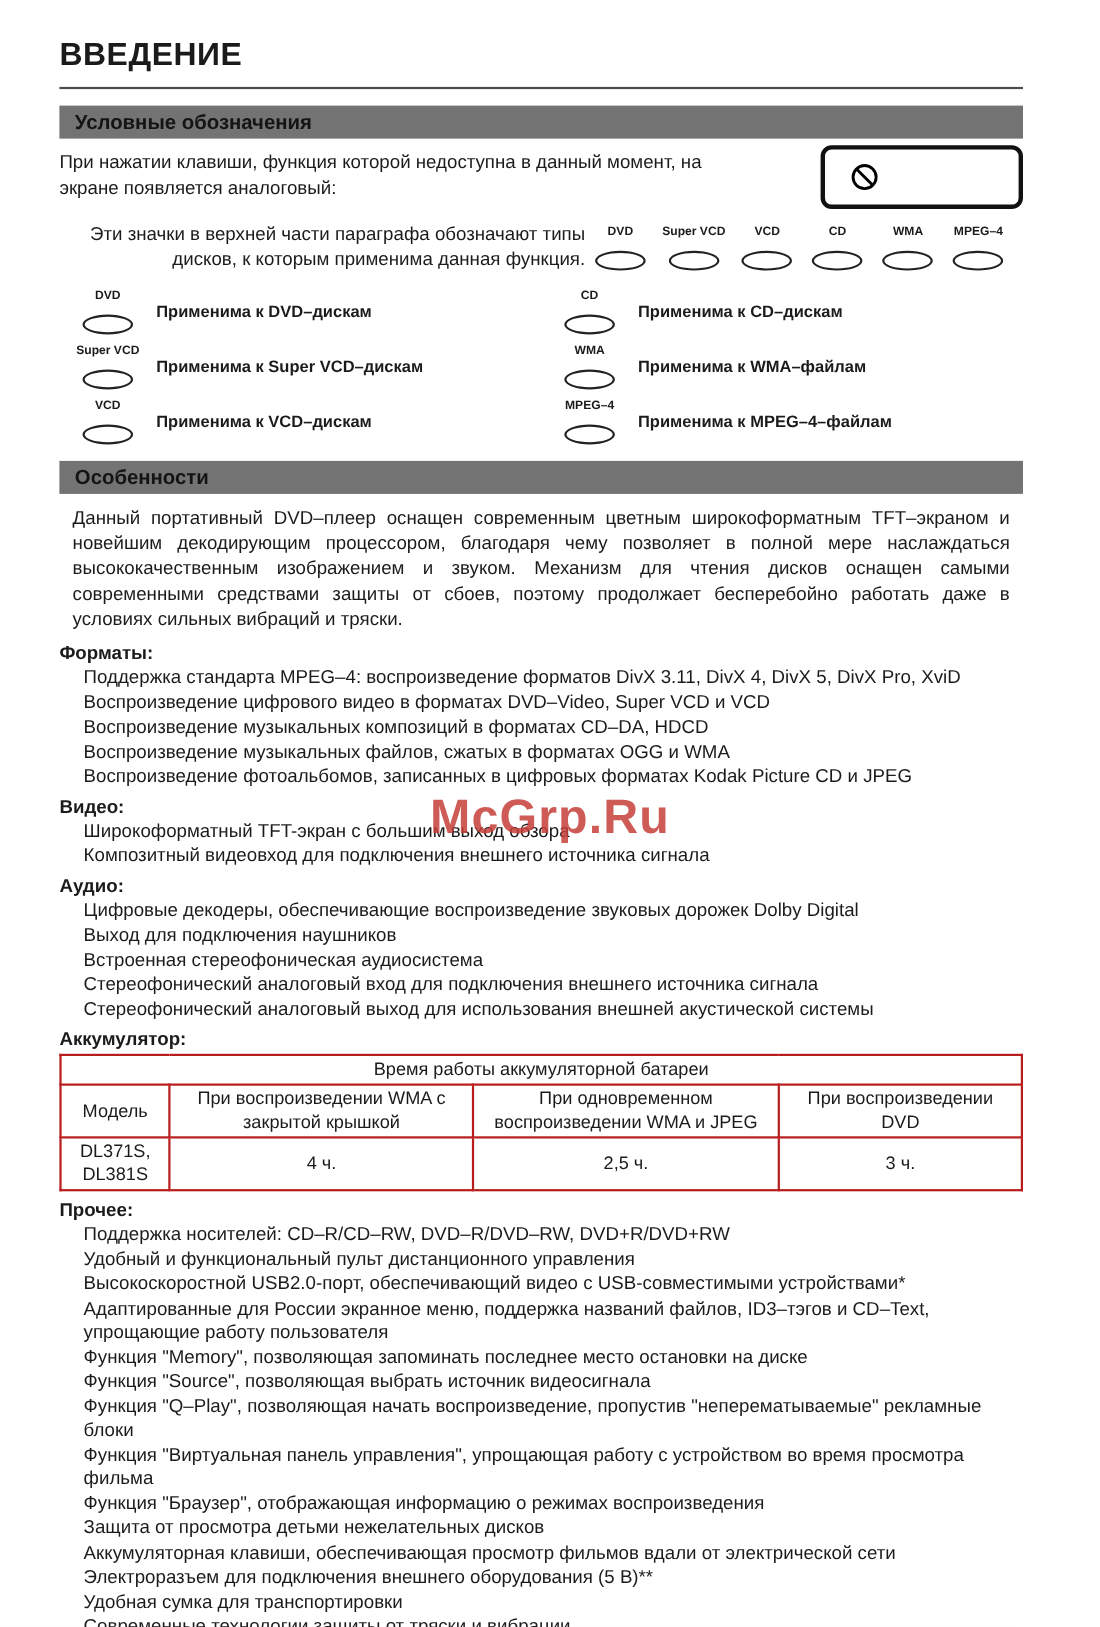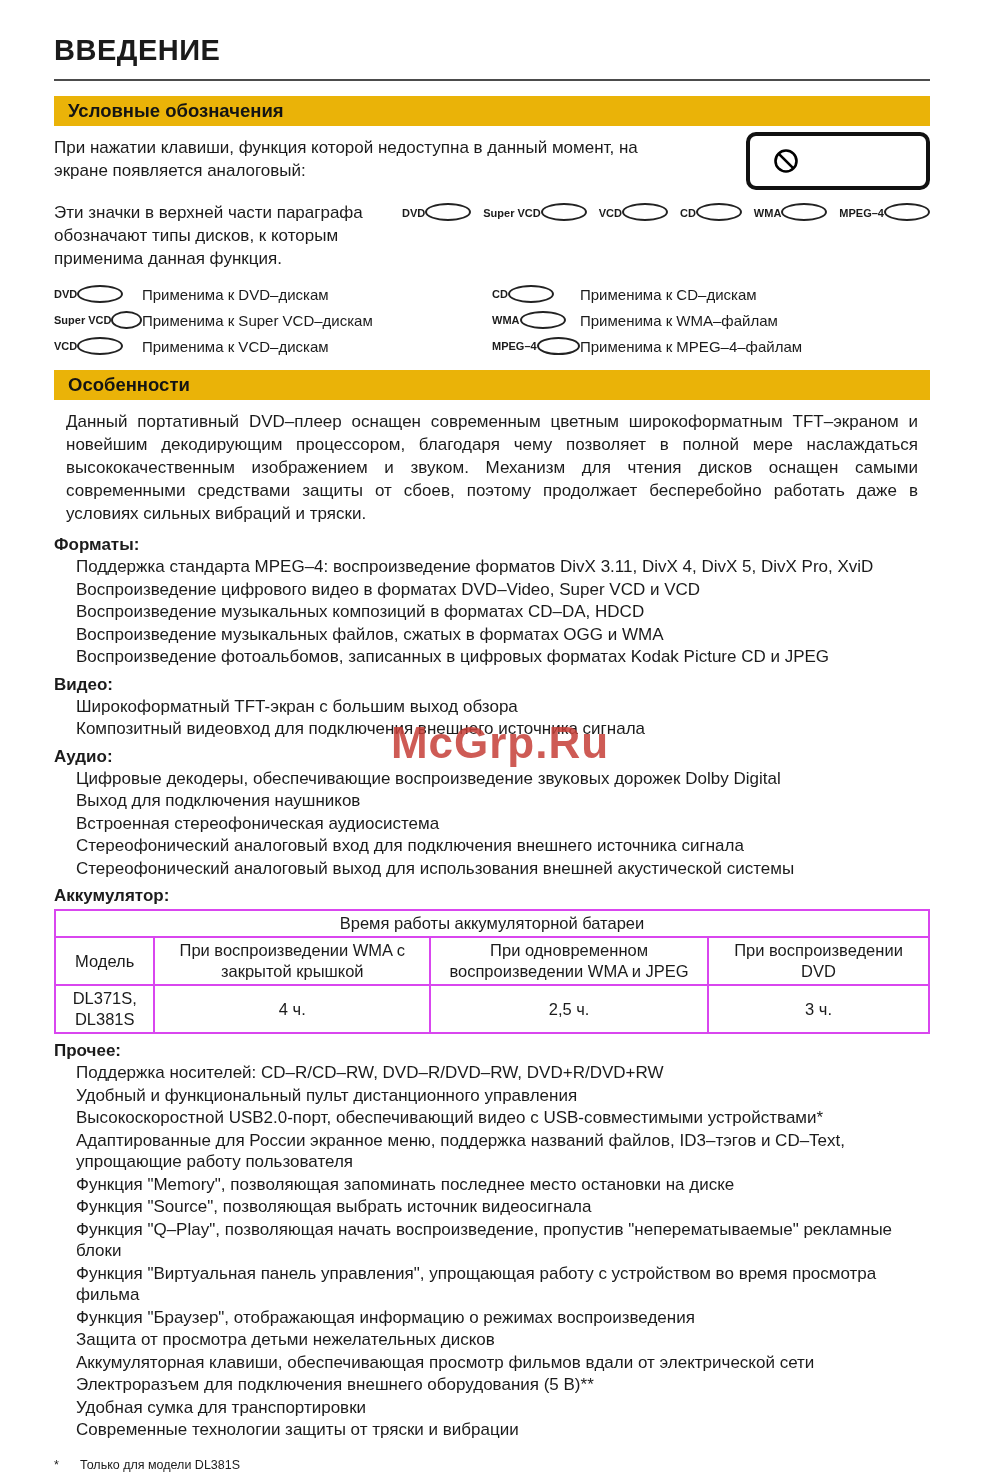--- a/index.html
+++ b/index.html
@@ -14,55 +14,55 @@
     box-sizing:border-box;
     padding:34px 70px 18px 54px;
   }
   
   .doc-title{
     font-size:29px;font-weight:bold;letter-spacing:.5px;margin:0;
   }
   .title-rule{height:2px;background:#4c4c4c;margin:12px 0 0;}
   
   .section-bar{
-    background:#eab308;color:#141414;
+    background:#737373;color:#141414;
     font-size:18.5px;font-weight:bold;
     padding:4px 14px;margin:15px 0 10px;
   }
   
   .conv-wrap{position:relative;}
   .conv-para{width:590px;font-size:17px;line-height:23px;margin:4px 0 0;}
   .screen-box{
     position:absolute;top:-4px;right:0;
     width:184px;height:58px;
     border:4px solid #111;border-radius:10px;
     display:flex;align-items:center;
     padding-left:22px;box-sizing:border-box;background:#fff;
   }
-  .conv-row2{display:flex;align-items:flex-start;margin-top:19px;}
+  .conv-row2{display:flex;align-items:flex-start;margin-top:19px;text-align:right;}
   .conv-para2{width:478px;font-size:17px;line-height:23px;margin:0;}
   .inline-icons{display:flex;gap:12px;margin:4px 0 0 6px;flex-wrap:nowrap;}
   
-  .disc{display:inline-flex;flex-direction:row;align-items:center;min-width:52px;}
+  .disc{display:inline-flex;flex-direction:column;align-items:center;min-width:52px;gap:12px;}
   .disc-label{font-size:11px;font-weight:bold;white-space:nowrap;line-height:13px;}
   .disc-ellipse{width:42px;height:14px;border:2px solid #222;border-radius:50%;margin-top:-2px;background:#fff;}
   
   .legend{display:flex;margin:16px 0 4px;}
   .legend-col{flex:1;display:flex;flex-direction:column;gap:9px;}
   .legend-row{display:flex;align-items:center;}
   .legend-row .disc{width:88px;min-width:88px;}
-  .legend-text{font-size:15px;font-weight:normal;}
+  .legend-text{font-size:15px;font-weight:bold;}
   
   .intro{font-size:17px;line-height:23px;text-align:justify;margin:6px 12px 10px;}
   .feat-head{font-size:17px;font-weight:bold;margin:7px 0 1px;}
   .feat-list{list-style:none;margin:0;padding:0 0 0 22px;font-size:17px;line-height:21.5px;}
   .feat-list li{margin:0 0 1px;}
   
   .battery-table{width:100%;border-collapse:collapse;margin:3px 0 2px;font-size:16.5px;}
-  .battery-table td{border:2px solid #d946ef;padding:2px 8px;text-align:center;vertical-align:middle;line-height:21px;}
+  .battery-table td{border:2px solid #b91c1c;padding:2px 8px;text-align:center;vertical-align:middle;line-height:21px;}
   .t-caption{font-size:16.5px;}
   .t-model,.t-model-val{text-align:left;width:86px;border-radius:16px;}
   .col-wma{width:290px;}
   .col-wmajpeg{width:293px;}
   .col-dvd{width:221px;}
   
   .footnotes{margin-top:16px;font-size:12.5px;line-height:17px;}
   .footnote-row{display:flex;}
   .footnote-marker{width:26px;}
   

